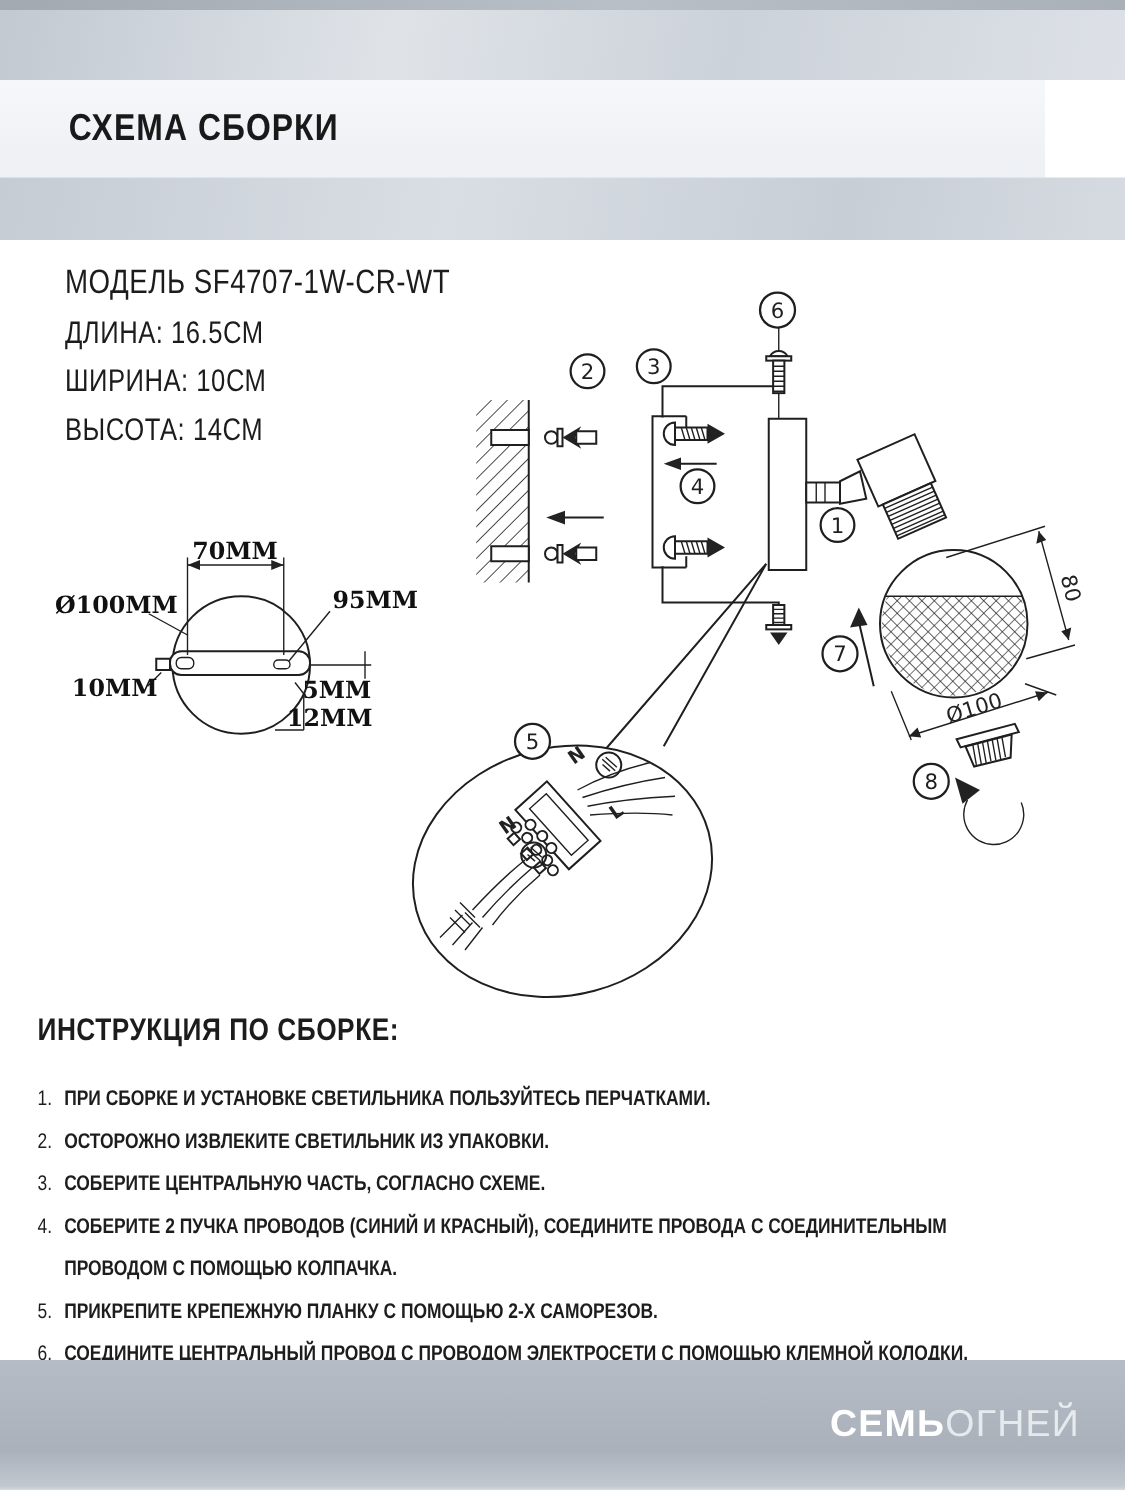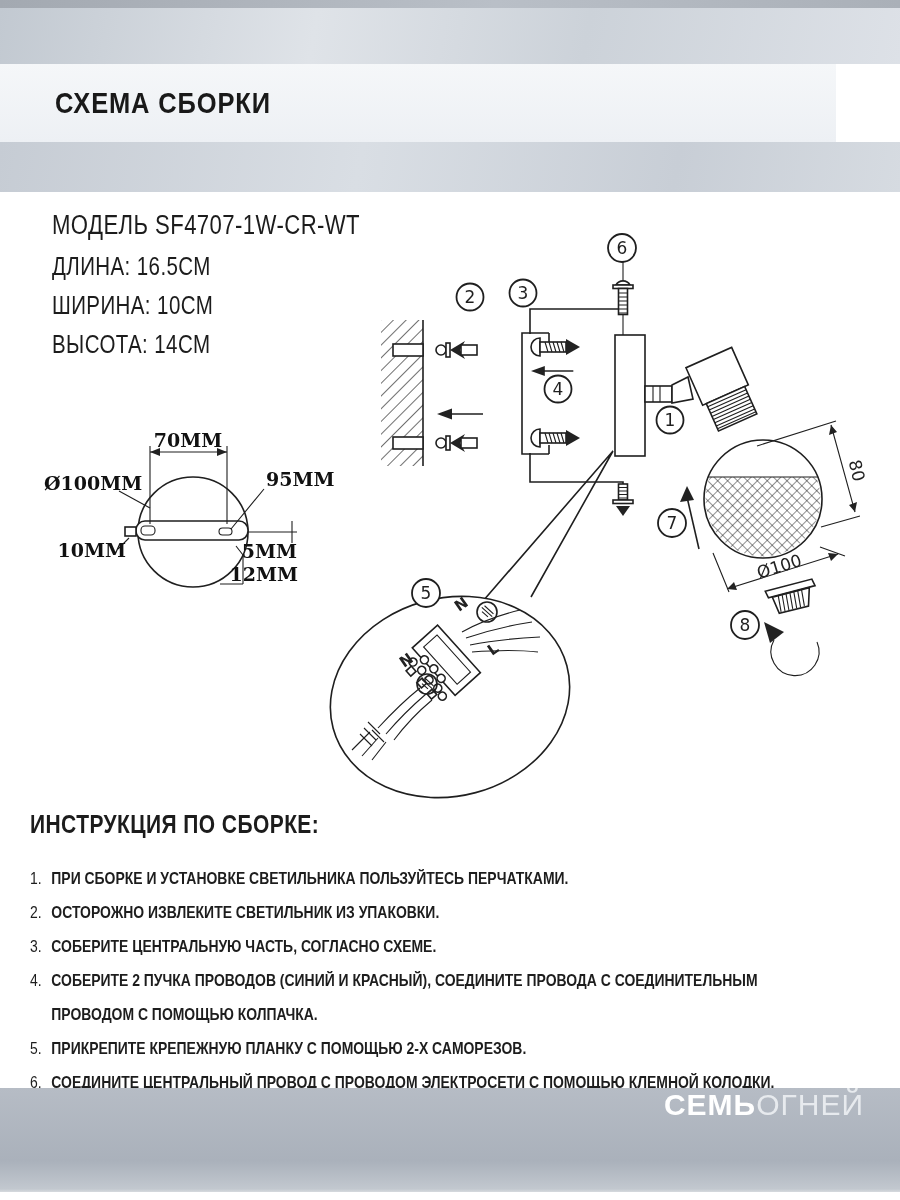--- a/index.html
+++ b/index.html
@@ -11,21 +11,21 @@
   .band1{left:0;top:8px;width:900px;height:56px;
          background:linear-gradient(100deg,#c2c9d1 0%,#dfe3e8 35%,#ccd2d9 65%,#dde1e7 100%);}
   .titleband{left:0;top:64px;width:836px;height:78px;
          background:linear-gradient(180deg,#f5f7f9,#edf0f4);display:flex;align-items:center;}
   .pagetitle{margin-left:55px;font-size:30px;font-weight:700;letter-spacing:1px;color:#191919;
          transform:scaleX(.85);transform-origin:0 50%;white-space:nowrap;}
   .band2{left:0;top:142px;width:900px;height:50px;
          background:linear-gradient(100deg,#c6ccd4 0%,#d9dee4 40%,#c8ced6 75%,#d6dbe1 100%);}
   .footer{left:0;top:1088px;width:900px;height:104px;
          background:linear-gradient(180deg,#b6bcc5 0%,#aab1bb 70%,#c2c8cf 97%,#d6dade 100%);
-         display:flex;align-items:flex-start;justify-content:flex-end;}
+         display:flex;align-items:center;justify-content:flex-end;}
   .brand{margin-right:36px;font-size:30px;letter-spacing:1px;white-space:nowrap;}
   .brand .b1{font-weight:700;color:#ffffff;}
   .brand .b2{font-weight:400;color:#eceff2;opacity:.92;}
   
   .model{left:52px;top:206px;width:560px;line-height:39px;transform:scaleX(.82);transform-origin:0 0;}
   .model .m1{font-size:27px;letter-spacing:.5px;margin-bottom:2px;white-space:nowrap;}
   .model .m2{font-size:25px;letter-spacing:.5px;white-space:nowrap;}
   
   .instr-title{left:30px;top:810px;font-size:25px;font-weight:700;letter-spacing:.5px;
          transform:scaleX(.84);transform-origin:0 0;white-space:nowrap;}

